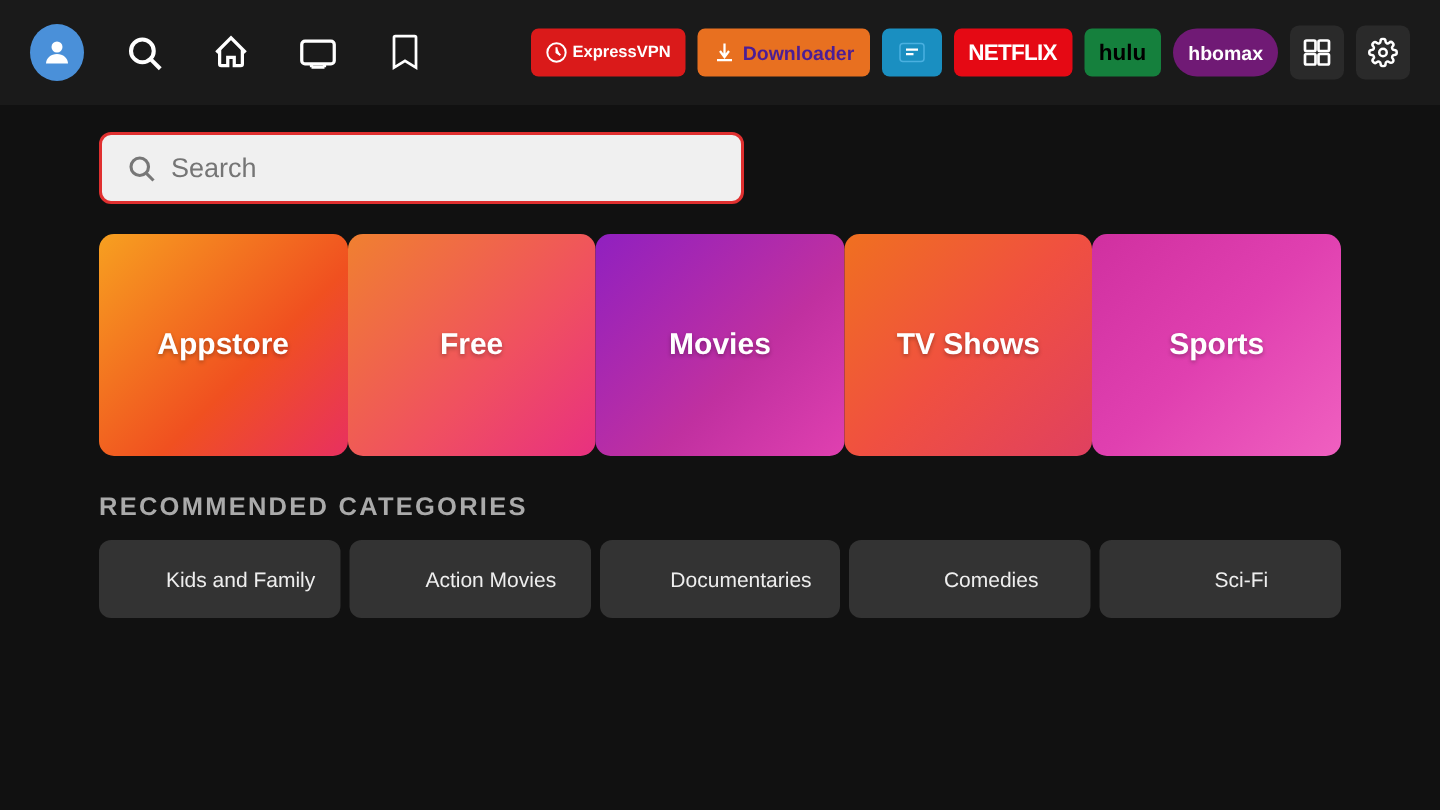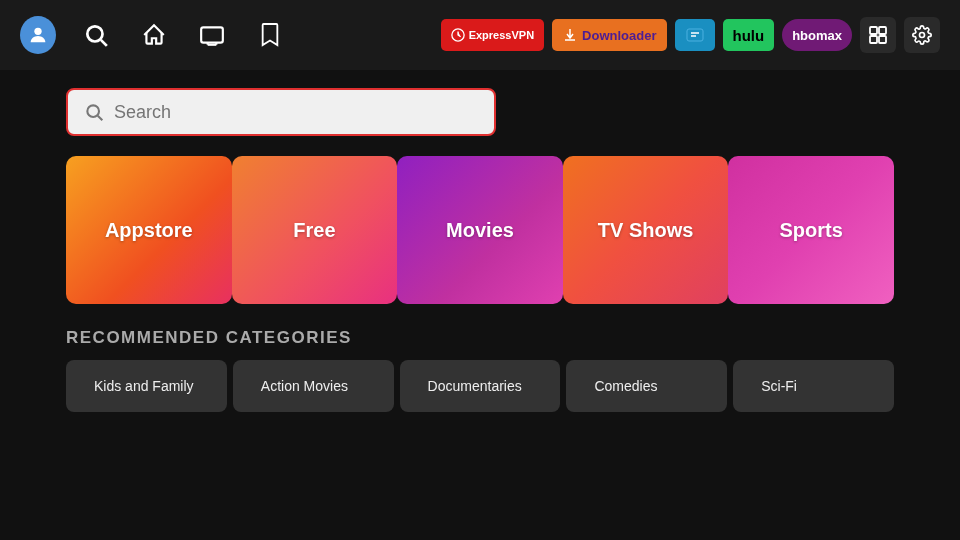--- a/index.html
+++ b/index.html
@@ -66,21 +66,21 @@
       padding: 0 10px;
       font-weight: bold;
       font-size: 13px;
       cursor: pointer;
     }
 
     .badge-express { background: #da1a1a; color: #fff; font-size: 11px; gap: 4px; }
     .badge-downloader { background: #e87020; color: #4c1d95; gap: 4px; }
     .badge-cyber { background: #1a8fc1; color: #fff; }
     .badge-netflix { background: #e50914; color: #fff; font-size: 15px; letter-spacing: -0.5px; font-weight: 900; }
-    .badge-hulu { background: #22c55e; color: #000; font-size: 15px; font-weight: 700; }
+    .badge-hulu { background: #15803d; color: #000; font-size: 15px; font-weight: 700; }
     .badge-hbomax { background: #701a75; color: #fff; font-size: 13px; border-radius: 16px; }
 
     .nav-control {
       width: 36px;
       height: 36px;
       border-radius: 6px;
       background: #2a2a2a;
       display: flex;
       align-items: center;
       justify-content: center;
@@ -187,20 +187,21 @@
       gap: 6px;
     }
 
     .rec-tile {
       flex: 1;
       height: 52px;
       background: #333;
       border-radius: 8px;
       display: flex;
       align-items: center;
+      justify-content: center;
       font-size: 14px;
       font-weight: 500;
       color: #eee;
       cursor: pointer;
       padding-left: 28px;
     }
   </style>
 </head>
 <body>
 
@@ -259,20 +260,23 @@
       <span>Downloader</span>
     </div>
 
     <div class="app-badge badge-cyber">
       <svg width="20" height="20" viewBox="0 0 20 20" fill="none">
         <rect x="2" y="4" width="16" height="12" rx="2" fill="#1a8fc1" stroke="#4ab0e0" stroke-width="1"></rect>
         <path d="M6 8h8M6 11h5" stroke="white" stroke-width="1.5"></path>
       </svg>
     </div>
 
+    <div class="app-badge badge-netflix">
+      <span>NETFLIX</span>
+    </div>
 
     <div class="app-badge badge-hulu">
       <span>hulu</span>
     </div>
 
     <div class="app-badge badge-hbomax">
       <span>hbomax</span>
     </div>
 
     <div class="nav-control">

